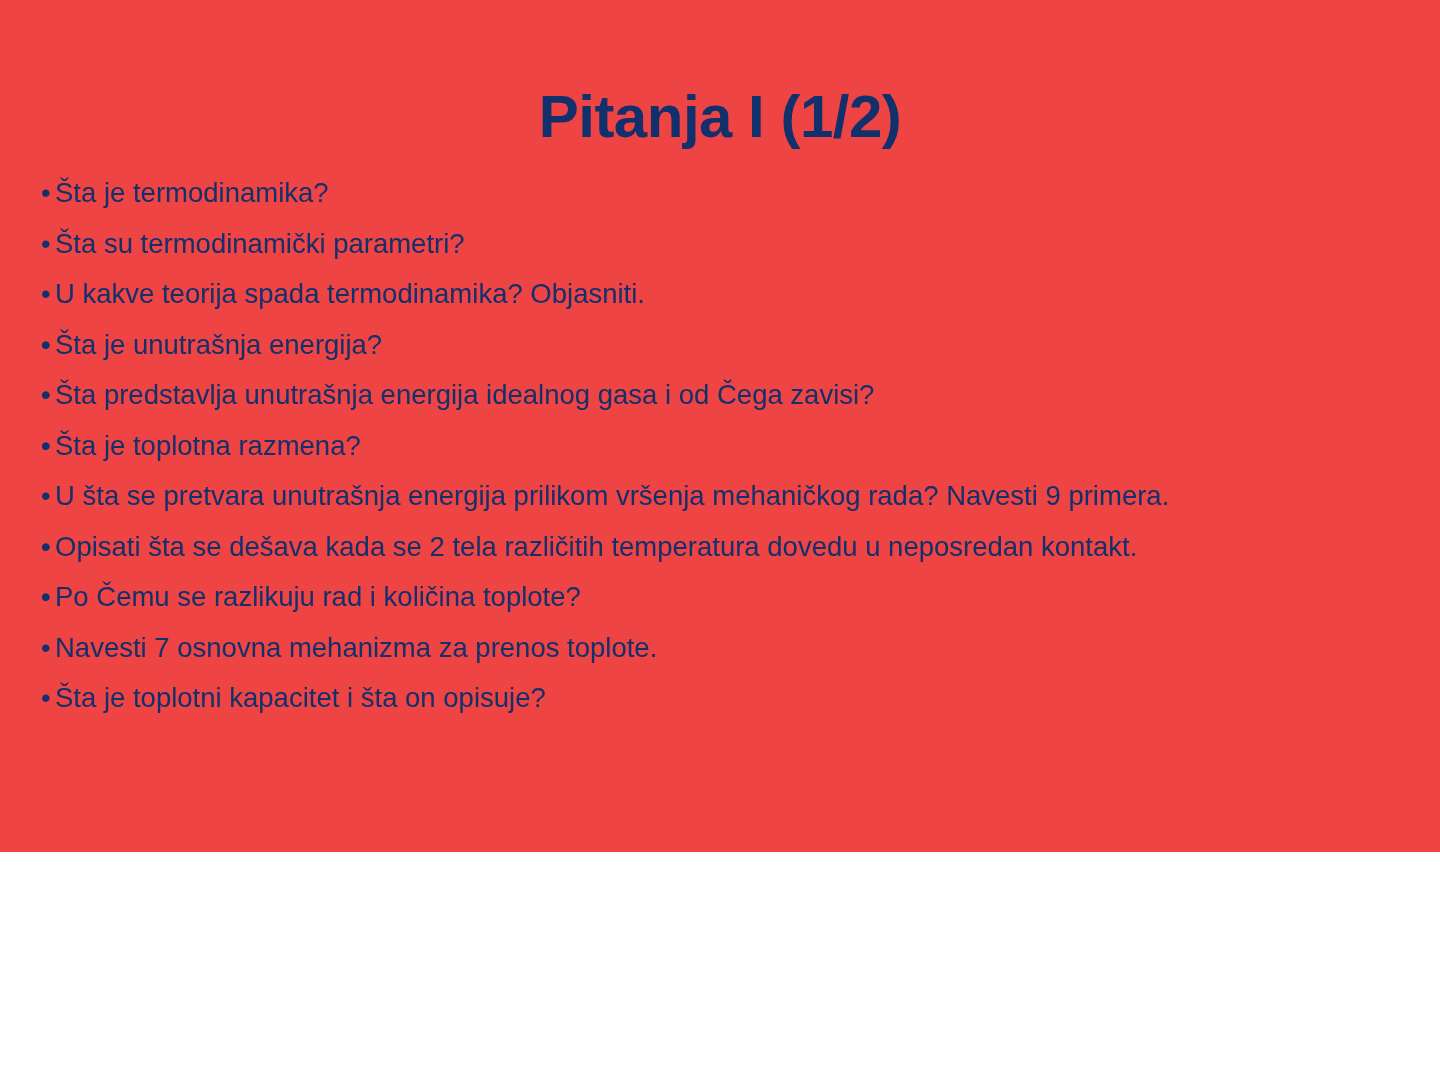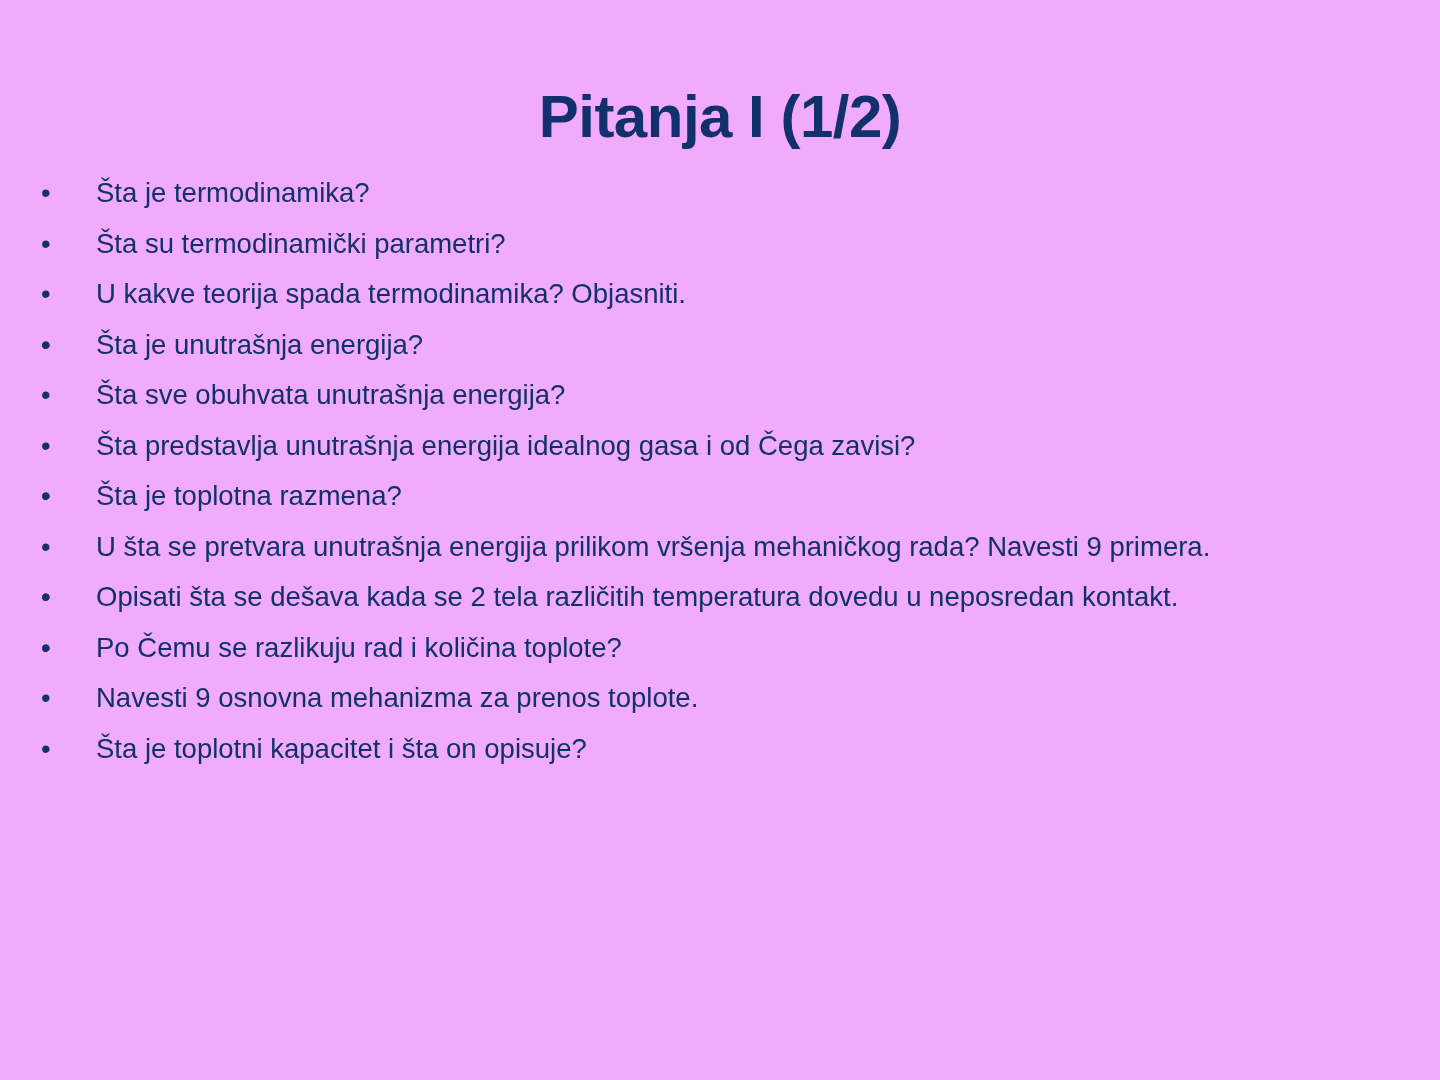--- a/index.html
+++ b/index.html
@@ -11,22 +11,22 @@
     width: 1440px;
     height: 1080px;
     background: #ffffff;
     font-family: "Liberation Sans", "DejaVu Sans", sans-serif;
     overflow: hidden;
   }
 
   .slide {
     position: relative;
     width: 1440px;
-    height: 1080px;
-    background: #f0abfc;
+    height: 852px;
+    background: #ef4444;
     box-sizing: border-box;
   }
 
   .slide-title {
     position: absolute;
     top: 44px;
     left: 0;
     width: 1440px;
     text-align: center;
     font-size: 60px;
@@ -64,21 +64,20 @@
     position: absolute;
     left: 1px;
     top: 0;
     color: #12306b;
     font-size: 27.5px;
     line-height: 50.5px;
   }
 
   ul.bullet-list > li .bullet-text {
     display: inline;
-    margin-left: 41px;
   }
 </style>
 </head>
 <body>
 
 <div class="slide">
 
   <h1 class="slide-title">Pitanja I (1/2)</h1>
 
   <div class="body-area">
@@ -103,21 +102,20 @@
         <span class="bullet-dot">•</span>
       </li>
 
       <li>
         <span class="bullet-dot">•</span>
         <span class="bullet-text">Šta je unutrašnja energija?</span>
       </li>
 
       <li>
         <span class="bullet-dot">•</span>
-        <span class="bullet-text">Šta sve obuhvata unutrašnja energija?</span>
       </li>
 
       <li>
         <span class="bullet-dot">•</span>
         <span class="bullet-text">Šta predstavlja unutrašnja energija idealnog gasa i od Čega zavisi?</span>
       </li>
 
       <li>
         <span class="bullet-dot">•</span>
       </li>
@@ -145,21 +143,21 @@
         <span class="bullet-dot">•</span>
       </li>
 
       <li>
         <span class="bullet-dot">•</span>
         <span class="bullet-text">Po Čemu se razlikuju rad i količina toplote?</span>
       </li>
 
       <li>
         <span class="bullet-dot">•</span>
-        <span class="bullet-text">Navesti 9 osnovna mehanizma za prenos toplote.</span>
+        <span class="bullet-text">Navesti 7 osnovna mehanizma za prenos toplote.</span>
       </li>
 
       <li>
         <span class="bullet-dot">•</span>
         <span class="bullet-text">Šta je toplotni kapacitet i šta on opisuje?</span>
       </li>
 
     </ul>
   </div>
 

